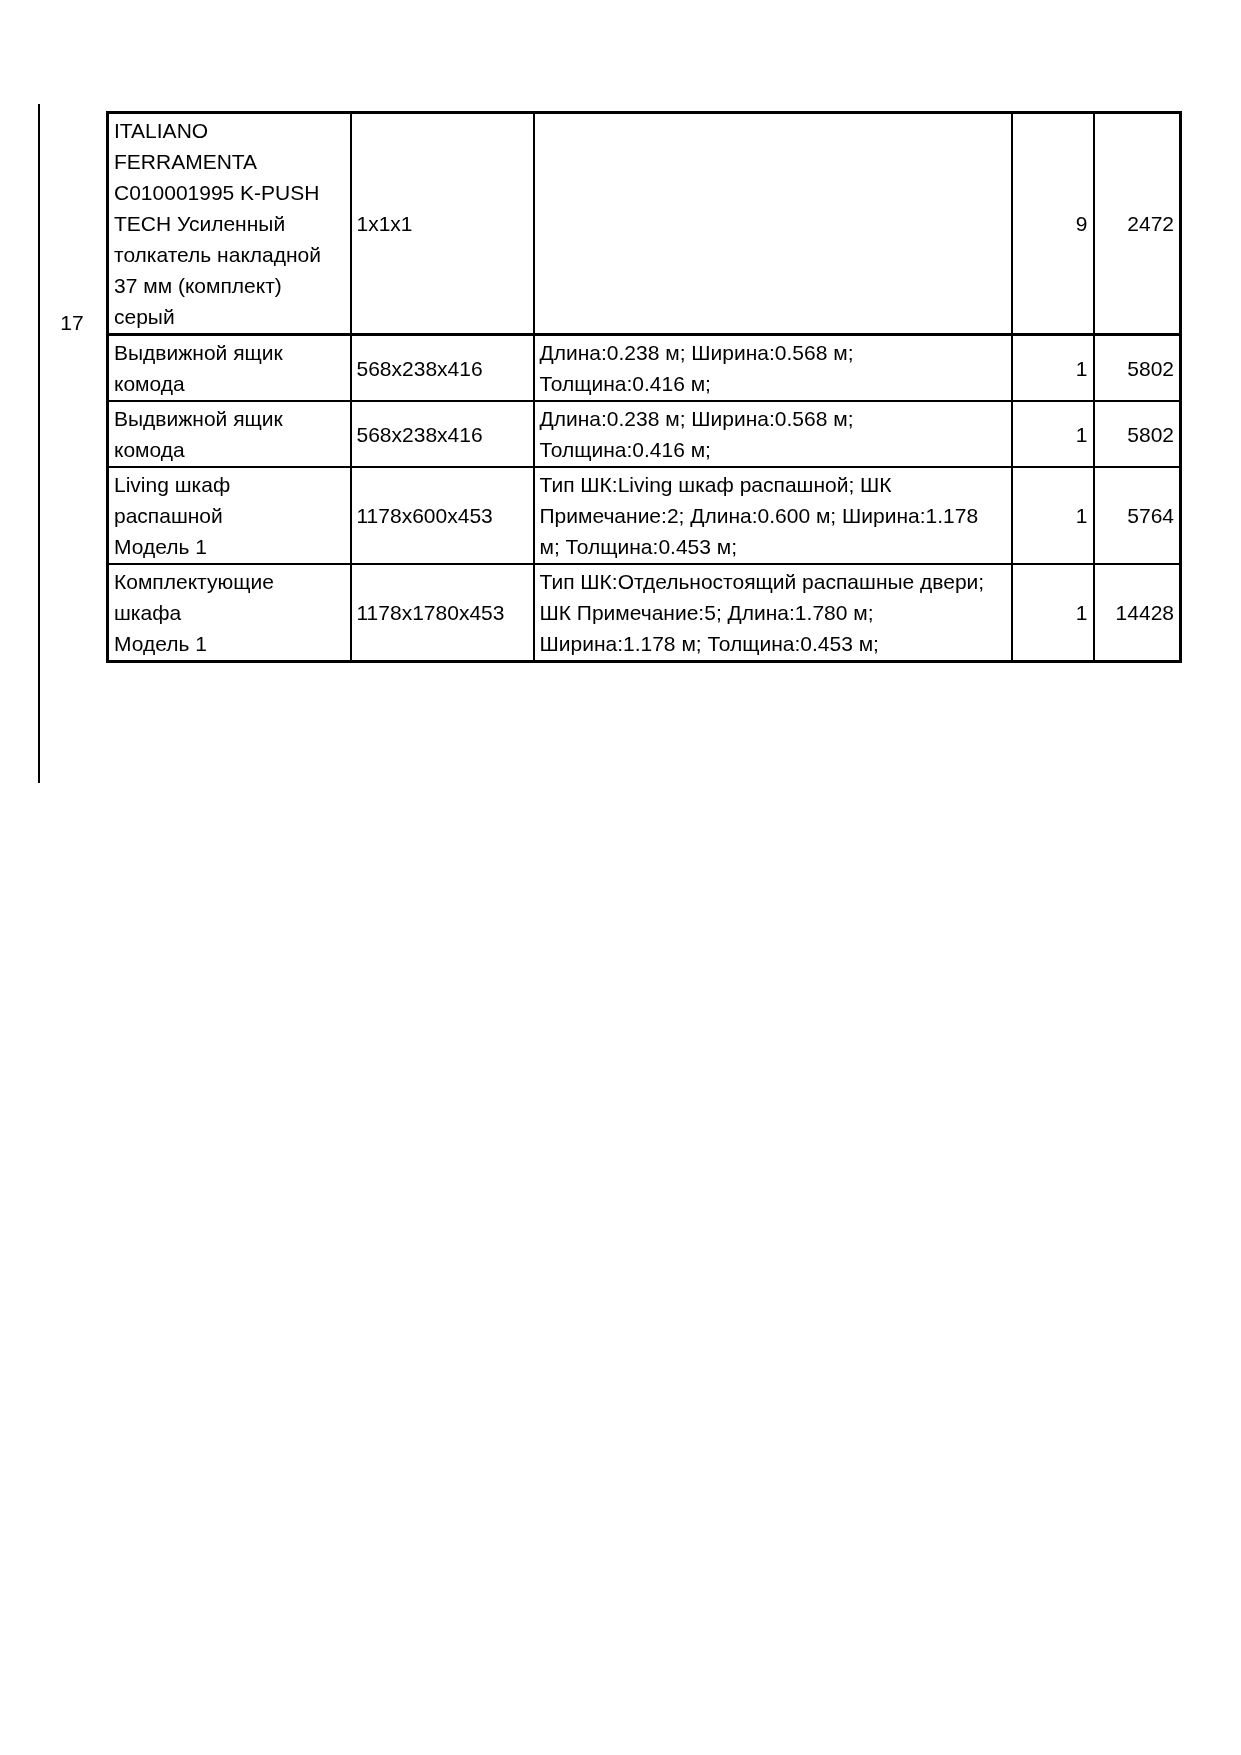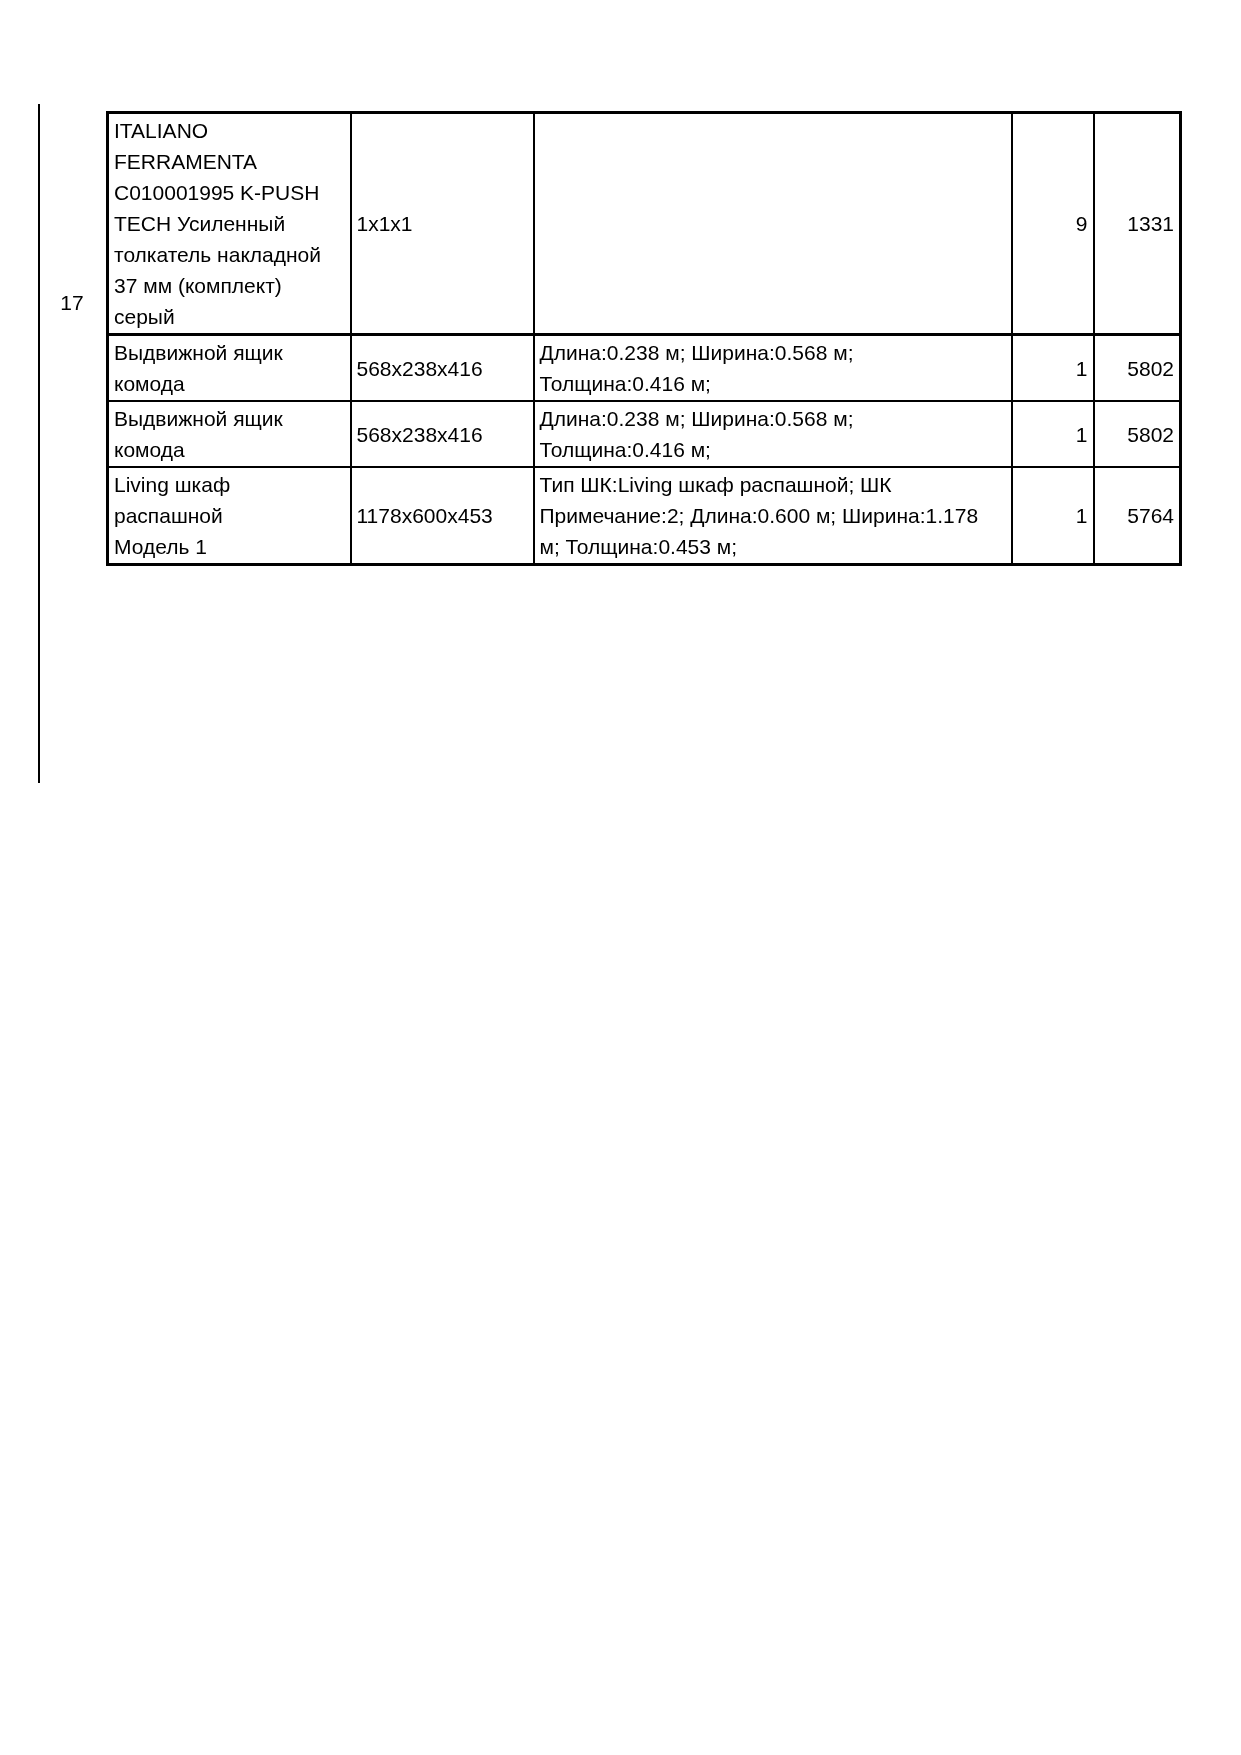--- a/index.html
+++ b/index.html
@@ -23,21 +23,21 @@
     position: absolute;
     left: 38px;
     top: 104px;
     width: 0;
     height: 679px;
     border-left: 2px solid #000;
   }
   .rownum {
     position: absolute;
     left: 39px;
-    top: 287px;
+    top: 307px;
     width: 66px;
     text-align: center;
     font-size: 21px;
     line-height: 31px;
   }
   table.items {
     position: absolute;
     left: 106px;
     top: 111px;
     width: 1073px;
@@ -81,21 +81,21 @@
         <tr style="height: 213px;">
           <td class="c-name">ITALIANO FERRAMENTA
 C010001995 K-PUSH
 TECH Усиленный
 толкатель накладной
 37 мм (комплект)
 серый</td>
           <td class="c-dims">1x1x1</td>
           <td class="c-desc"></td>
           <td class="c-qty">9</td>
-          <td class="c-price">1331</td>
+          <td class="c-price">2472</td>
         </tr>
         <tr style="height: 61px;">
           <td class="c-name">Выдвижной ящик
 комода</td>
           <td class="c-dims">568x238x416</td>
           <td class="c-desc">Длина:0.238 м; Ширина:0.568 м;
 Толщина:0.416 м;</td>
           <td class="c-qty">1</td>
           <td class="c-price">5802</td>
         </tr>
@@ -111,15 +111,25 @@
         <tr style="height: 90px;">
           <td class="c-name">Living шкаф распашной
 Модель 1</td>
           <td class="c-dims">1178x600x453</td>
           <td class="c-desc">Тип ШК:Living шкаф распашной; ШК
 Примечание:2; Длина:0.600 м; Ширина:1.178
 м; Толщина:0.453 м;</td>
           <td class="c-qty">1</td>
           <td class="c-price">5764</td>
         </tr>
+        <tr style="height: 88px;">
+          <td class="c-name">Комплектующие шкафа
+Модель 1</td>
+          <td class="c-dims">1178x1780x453</td>
+          <td class="c-desc">Тип ШК:Отдельностоящий распашные двери;
+ШК Примечание:5; Длина:1.780 м;
+Ширина:1.178 м; Толщина:0.453 м;</td>
+          <td class="c-qty">1</td>
+          <td class="c-price">14428</td>
+        </tr>
       </tbody>
   </table>
 </div>
 
 </body></html>

